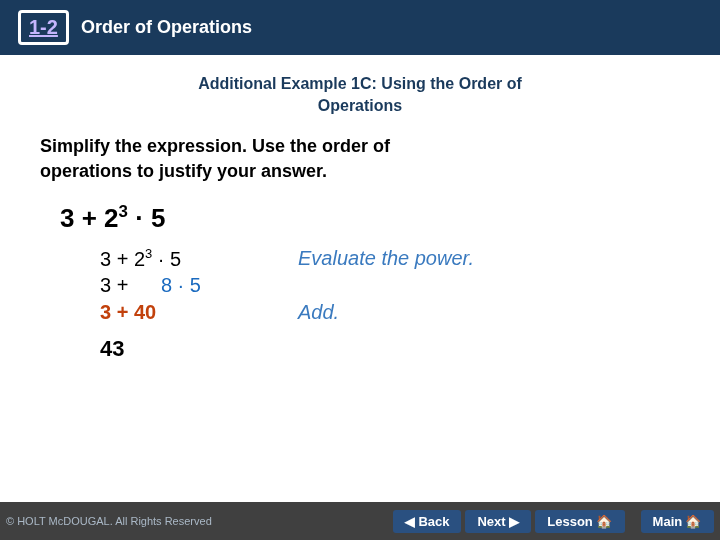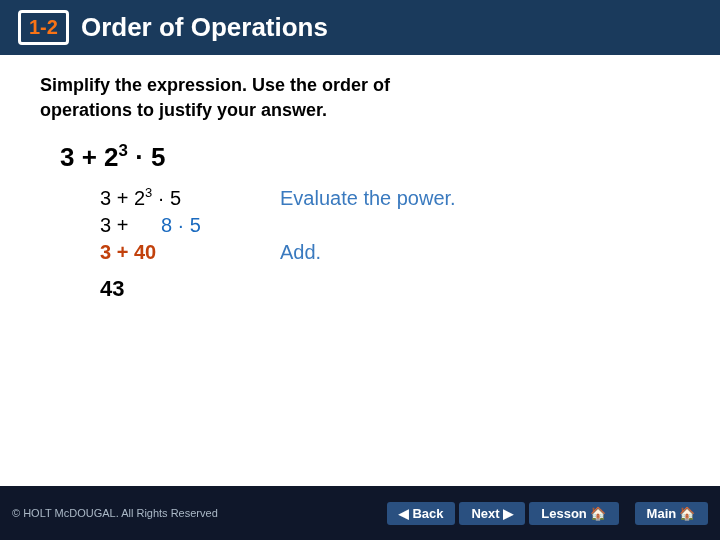--- a/index.html
+++ b/index.html
@@ -16,30 +16,31 @@
     .header {
       background: #1a3a5c;
       padding: 10px 18px;
       display: flex;
       align-items: center;
       gap: 12px;
     }
     .header-badge {
       background: #1a3a5c;
       border: 3px solid #fff;
-      color: #f97316;
+      color: #c4b5fd;
       font-weight: bold;
       font-size: 20px;
       padding: 3px 8px;
       border-radius: 4px;
       white-space: nowrap;
+      text-decoration: underline;
     }
     .header-title {
       color: #fff;
-      font-size: 26px;
+      font-size: 18px;
       font-weight: bold;
     }
 
     
     .content {
       padding: 18px 40px 10px 40px;
     }
 
     
     .subtitle {
@@ -83,21 +84,23 @@
       gap: 40px;
     }
 
     .step-expr {
       font-size: 20px;
       min-width: 140px;
     }
 
     .step-desc {
       font-size: 20px;
+      font-style: italic;
       color: #3a7abf;
+      margin-left: 18px;
     }
 
     
     .expr-highlight-blue { color: #1a6abf; font-weight: normal; margin-left: 27px; }
     .expr-highlight-orange { color: #c2410c; font-weight: bold; }
 
     sup {
       font-size: 0.65em;
       vertical-align: super;
     }
@@ -110,26 +113,26 @@
       color: #000;
       margin-top: 12px;
     }
 
     
     .footer {
       position: absolute;
       bottom: 0;
       left: 0;
       right: 0;
-      background: #0f172a;
-      height: 54px;
+      background: #404040;
+      height: 38px;
       display: flex;
       align-items: center;
       justify-content: space-between;
-      padding: 0 12px;
+      padding: 0 6px;
     }
 
     .footer-copyright {
       color: #aab8c6;
       font-size: 11px;
     }
 
     .footer-nav {
       display: flex;
       gap: 4px;
@@ -161,20 +164,24 @@
 </head>
 <body>
 
 <div class="header">
   <span class="header-badge">1-2</span>
   <span class="header-title">Order of Operations</span>
 </div>
 
 <div class="content">
 
+  <div class="subtitle">
+    <span>Additional Example 1C: Using the Order of</span><br>
+    <span>Operations</span>
+  </div>
 
   <div class="instruction">
     Simplify the expression. Use the order of<br>operations to justify your answer.
   </div>
 
   <div class="main-expression">
     3 + 2<sup>3</sup> · 5
   </div>
 
   <div class="steps">

